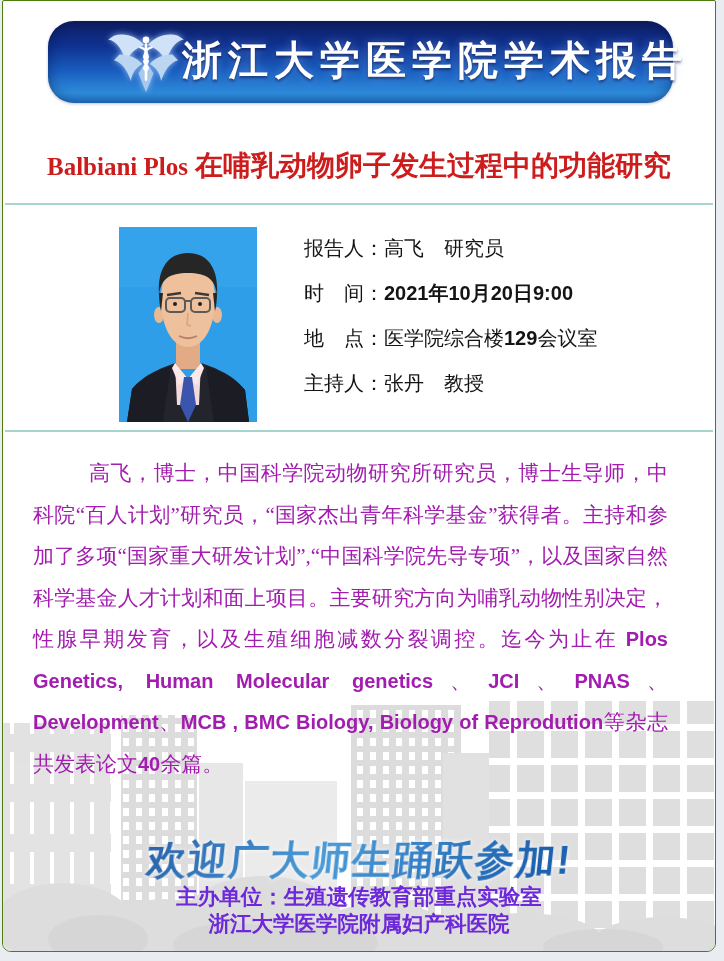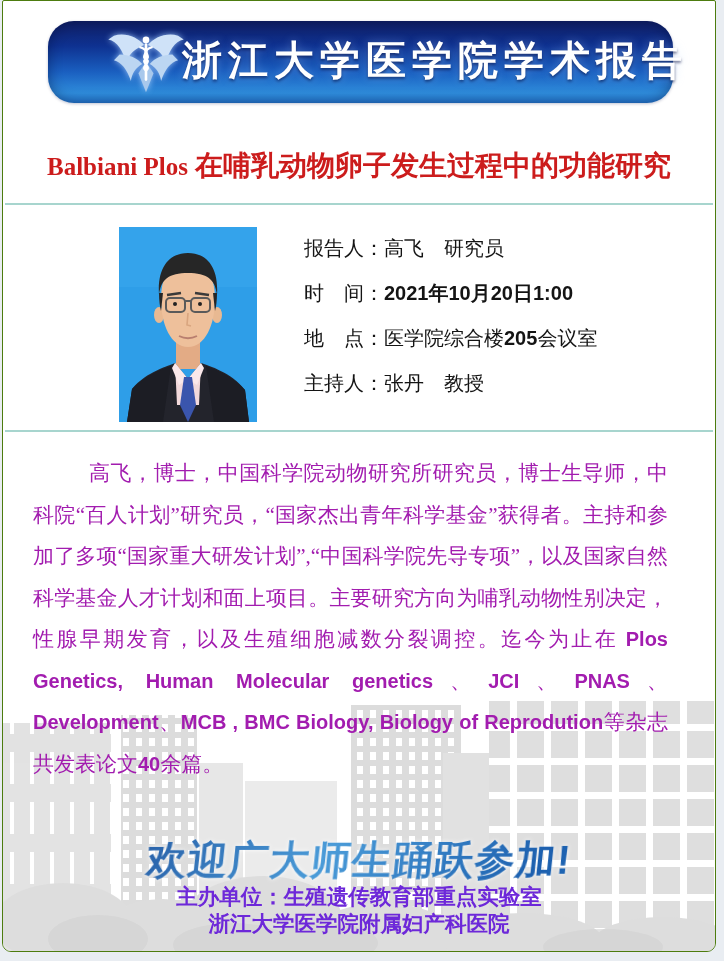--- a/index.html
+++ b/index.html
@@ -184,25 +184,25 @@
     <path d="M130 195 L126 163 C116 151 99 143 87 139 L95 195 Z" fill="#1c1d24"></path>
   </svg>
 
   <div class="info">
     <div class="info-row">
       <span class="lbl">报告人：</span>
       <span class="val">高飞　研究员</span>
     </div>
     <div class="info-row">
       <span class="lbl">时　间：</span>
-      <span class="val bold-val">2021年10月20日1:00</span>
+      <span class="val bold-val">2021年10月20日9:00</span>
     </div>
     <div class="info-row">
       <span class="lbl">地　点：</span>
-      <span class="val"><span>医学院综合楼</span><b class="num">205</b><span>会议室</span></span>
+      <span class="val"><span>医学院综合楼</span><b class="num">129</b><span>会议室</span></span>
     </div>
     <div class="info-row">
       <span class="lbl">主持人：</span>
       <span class="val">张丹　教授</span>
     </div>
   </div>
 
   <div class="divider d2"></div>
 
   <p class="bio"><span>高飞，博士，中国科学院动物研究所研究员，博士生导师，中科院“百人计划”研究员，“国家杰出青年科学基金”获得者。主持和参加了多项“国家重大研发计划”,“中国科学院先导专项”，以及国家自然科学基金人才计划和面上项目。主要研究方向为哺乳动物性别决定，性腺早期发育，以及生殖细胞减数分裂调控。迄今为止在 </span><span class="en-b">Plos Genetics, Human Molecular genetics</span><span>、</span><span class="en-b">JCI</span><span>、</span><span class="en-b">PNAS</span><span>、</span><span class="en-b">Development</span><span>、</span><span class="en-b">MCB , BMC Biology, Biology of Reprodution</span><span>等杂志共发表论文</span><span class="en-b">40</span><span>余篇。</span></p>

